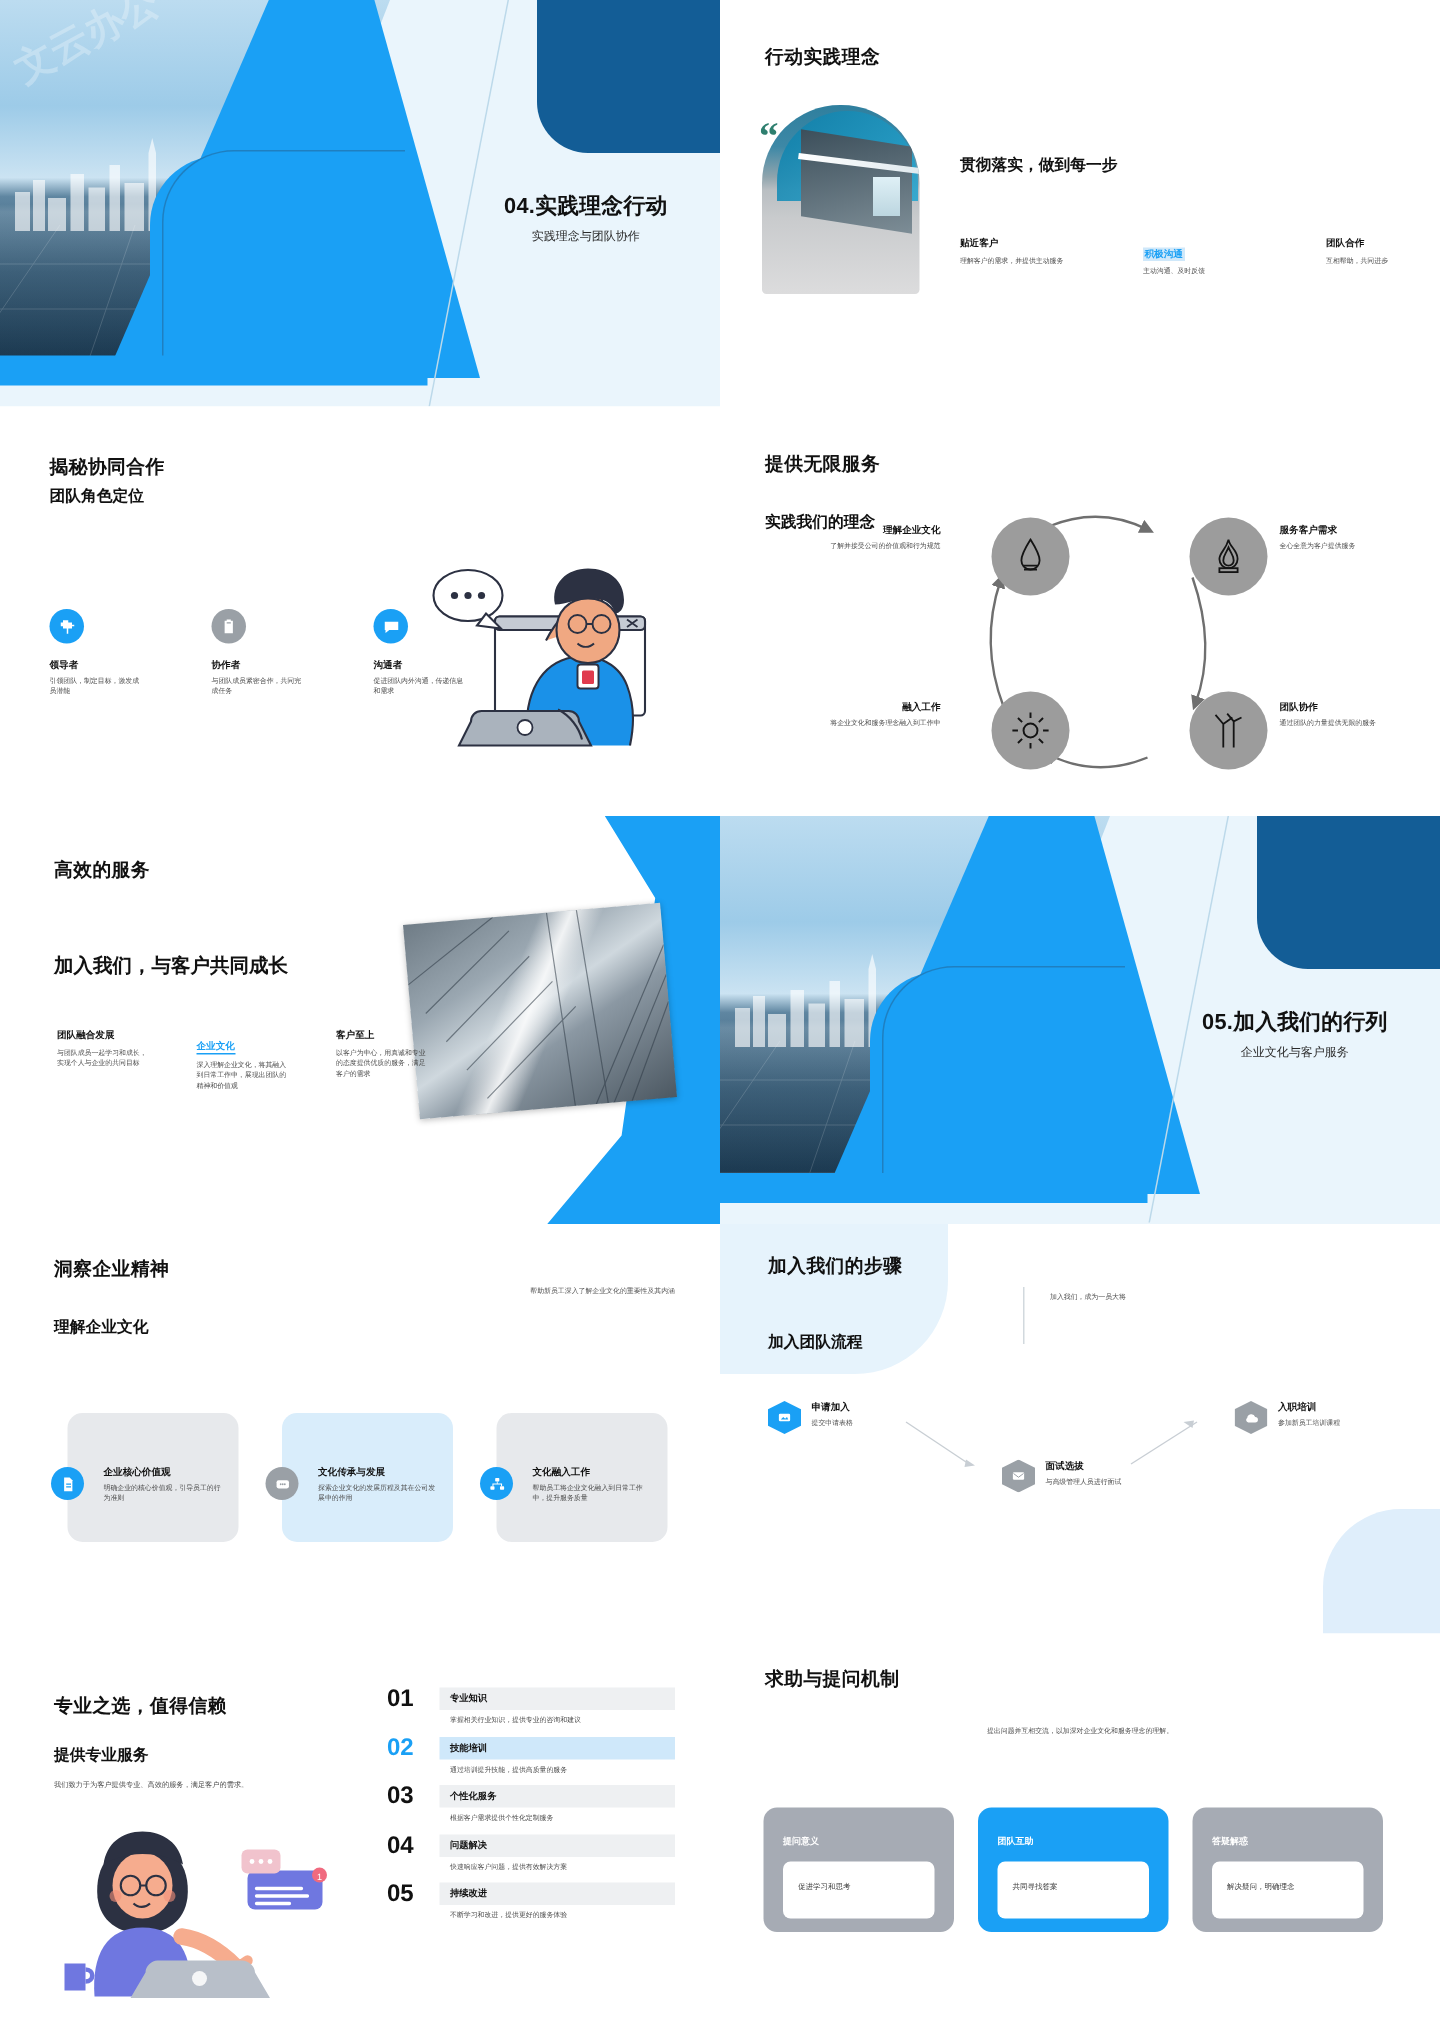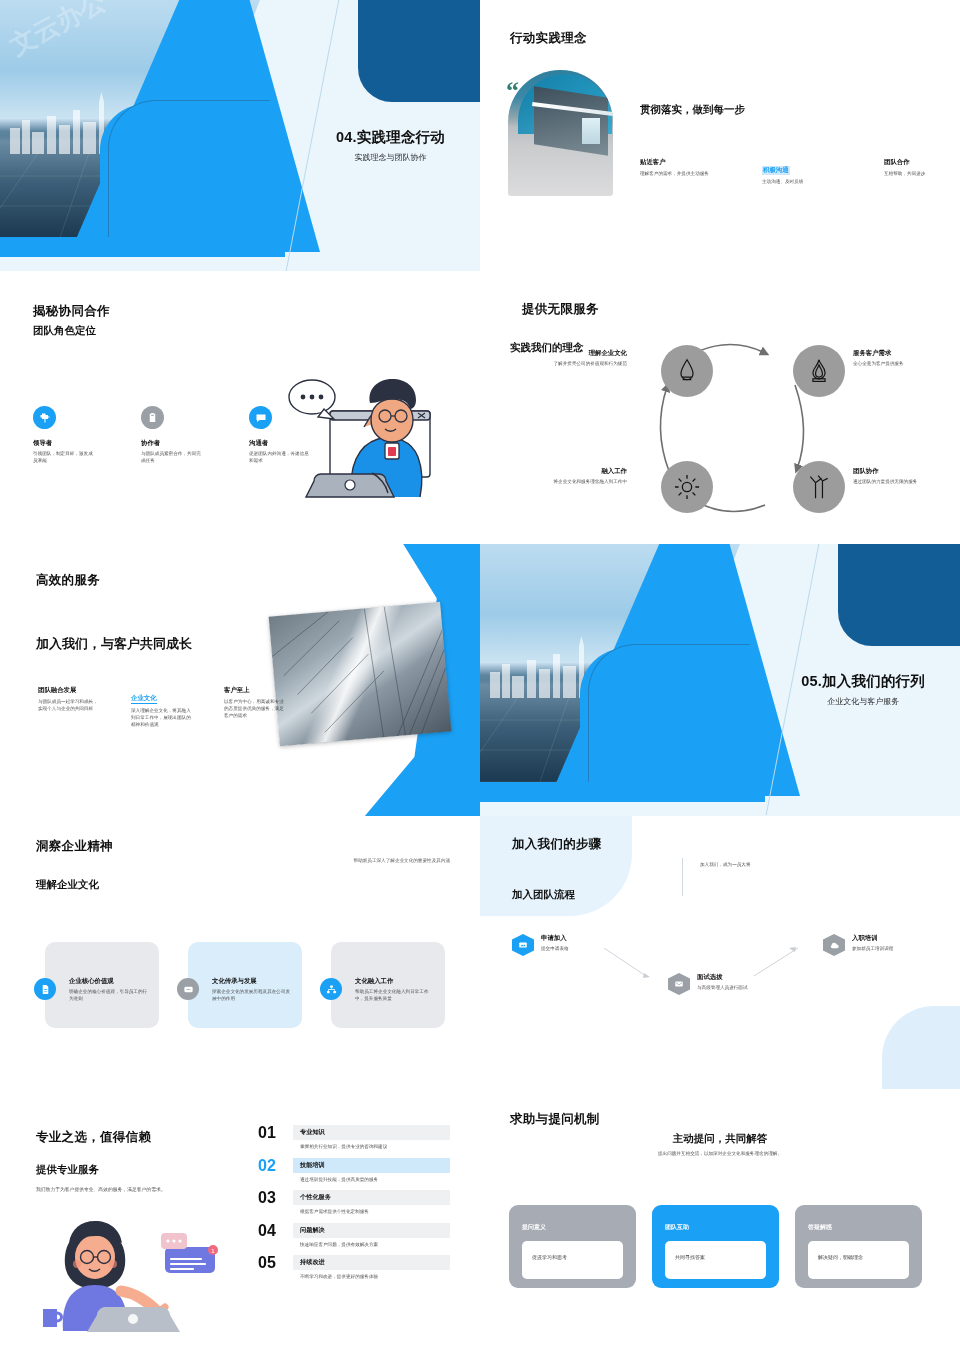--- a/index.html
+++ b/index.html
@@ -97,21 +97,21 @@
   .s3-roles { position: absolute; left: 33px; top: 135px; display: flex; gap: 46px; }
   .s3-roles .col { width: 62px; }
   .s3-roles .badge { width: 23px; height: 23px; border-radius: 50%; display: flex;
     align-items: center; justify-content: center; margin-bottom: 10px; }
   .b-blue { background: #1aa0f5; }
   .b-grey { background: #9aa0a6; }
   .s3-roles .h-item { margin-bottom: 3px; }
   .s3-art { position: absolute; left: 252px; top: 98px; width: 200px; height: 130px; }
 
   
-  .s4-title { position: absolute; left: 42px; top: 30px; }
+  .s4-title { position: absolute; left: 30px; top: 30px; }
   .s4-sub { position: absolute; left: 30px; top: 70px; }
   .s4-wrap { position: absolute; left: 145px; top: 68px; width: 290px; height: 180px; }
   .s4-node { position: absolute; width: 52px; height: 52px; border-radius: 50%;
     background: #9c9c9c; display: flex; align-items: center; justify-content: center; }
   .s4-lbl { position: absolute; width: 112px; }
   .s4-lbl .h-item { margin-bottom: 3px; }
   .s4-lbl.left { text-align: right; }
 
   
   .s5-title { position: absolute; left: 36px; top: 28px; }
@@ -632,21 +632,20 @@
               <div class="h-item">持续改进</div>
             </div>
           <div class="s9-cap">不断学习和改进，提供更好的服务体验</div>
         </div>
       </div>
     </div>
   </div>
 
   <div class="slide">
     <div class="s10-title s-title">求助与提问机制</div>
-    <div class="s10-lead">主动提问，共同解答</div>
     <div class="s10-desc">提出问题并互相交流，以加深对企业文化和服务理念的理解。</div>
     <div class="s10-cards">
       <div class="s10-card">
         <div class="cap">提问意义</div>
         <div class="box">促进学习和思考</div>
       </div>
       <div class="s10-card hl">
         <div class="cap">团队互助</div>
         <div class="box">共同寻找答案</div>
       </div>

